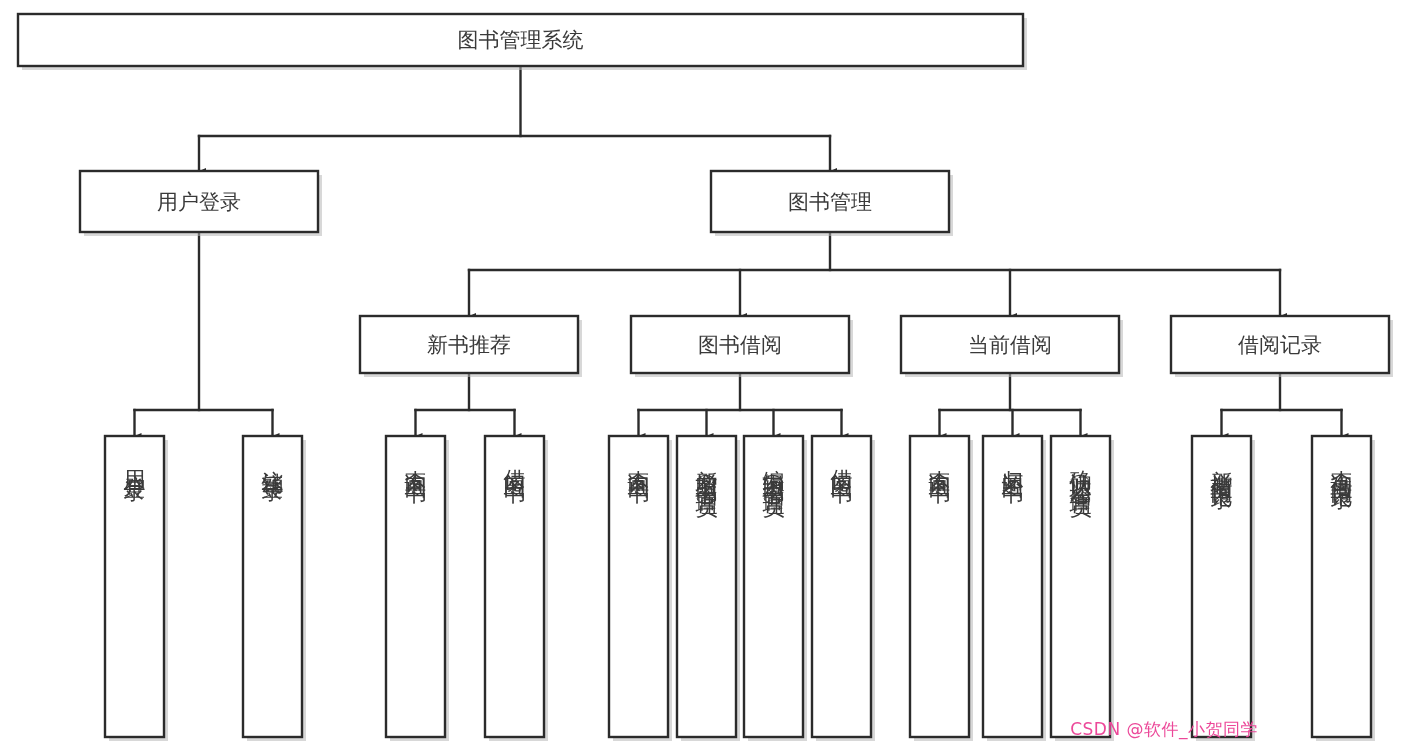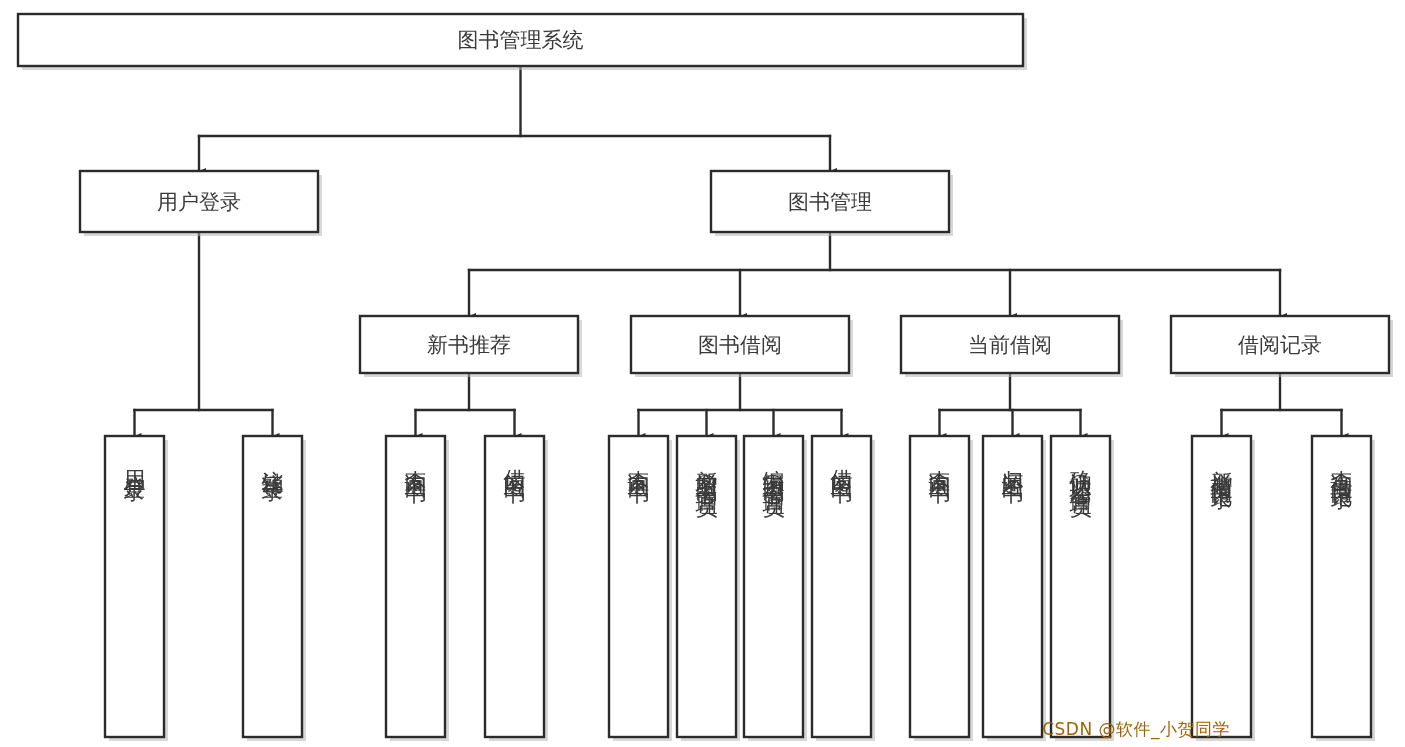--- a/index.html
+++ b/index.html
@@ -65,25 +65,25 @@
     font-family: "DejaVu Sans", "Liberation Sans", sans-serif;
     font-size: 22px;
     line-height: 1.0;
     color: #3a3a3a;
     letter-spacing: 4px;
     white-space: nowrap;
     text-align: center;
   }
   .watermark {
     position: absolute;
-    right: 28px;
+    right: 0;
     bottom: 6px;
     font-family: "DejaVu Sans", "Liberation Sans", sans-serif;
     font-size: 17px;
-    color: #a16207;
+    color: #ec4899;
     letter-spacing: 0.5px;
     white-space: nowrap;
   }
 </style>
 </head>
 <body>
 
 <div id="diagram-root">
 
   <svg class="flow" viewBox="0 0 1405 747" xmlns="http://www.w3.org/2000/svg">

